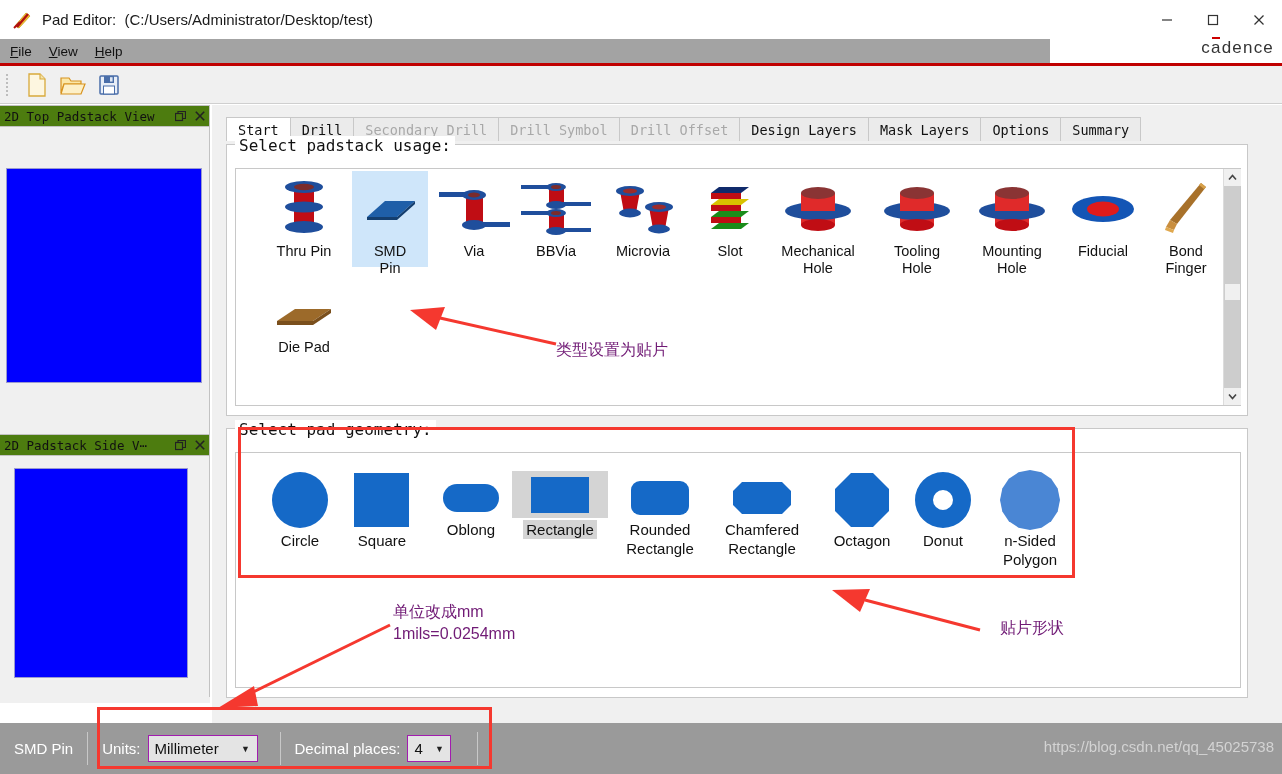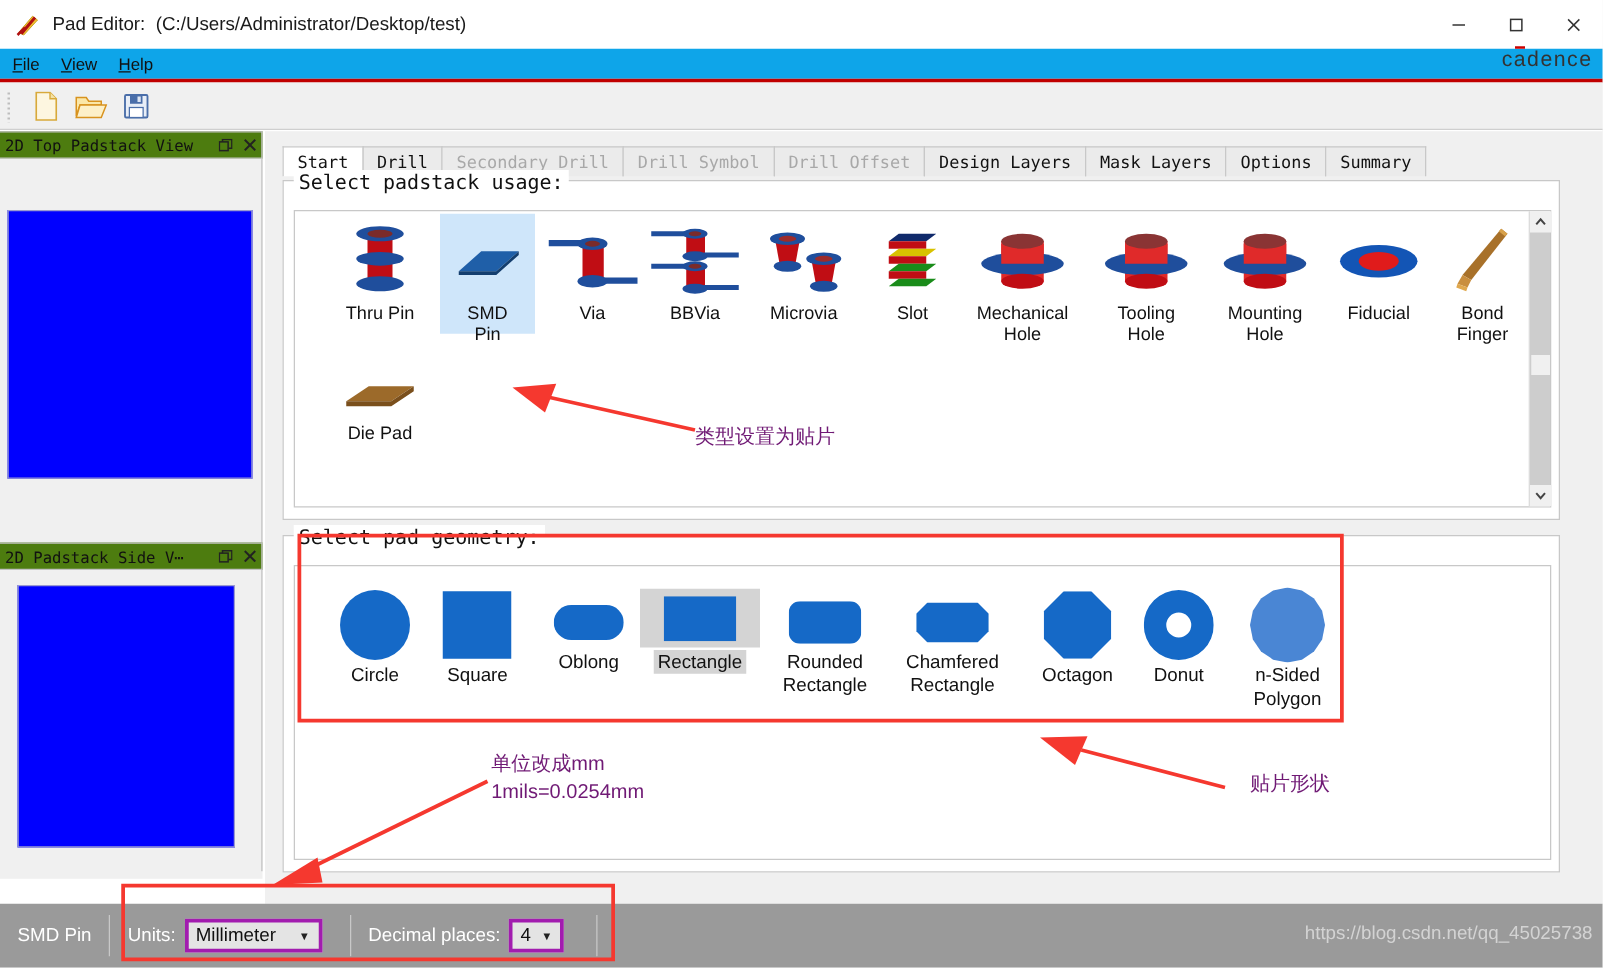--- a/index.html
+++ b/index.html
@@ -24,22 +24,22 @@
     font-family:"Liberation Sans", sans-serif; white-space:pre;
   }
   .win-btns{ position:absolute; right:0; top:0; height:39px; display:flex; }
   .win-btn{
     width:46px; height:39px; display:flex; align-items:center; justify-content:center;
     color:#333; font-size:15px;
   }
 
   
   .menubar{
-    position:absolute; left:0; top:39px; width:1282px; height:24px;
-    background:#0ea5e9; display:flex; align-items:center; padding-left:10px;
+    position:absolute; left:0; top:39px; width:1050px; height:24px;
+    background:#a3a3a3; display:flex; align-items:center; padding-left:10px;
   }
   .menu-item{
     font-size:13.5px; color:#111; margin-right:17px;
     font-family:"Liberation Sans", sans-serif;
   }
   .menu-item u{ text-decoration:underline; }
   .brand{
     position:absolute; right:8px; top:38px;
     font-size:17px; letter-spacing:1.2px; color:#333;
     font-family:"Liberation Sans", sans-serif;
@@ -138,21 +138,21 @@
   .vs-thumb{ position:absolute; left:1px; width:15px; height:16px; background:#f0f0f0; }
 
   
   .statusbar{
     position:absolute; left:0; top:723px; width:1282px; height:51px; background:#9a9a9a;
     display:flex; align-items:center;
   }
   .sb-cell{ display:flex; align-items:center; height:51px; padding:0 14px; color:#ffffff; font-size:15px; }
   .sb-sep{ width:1px; height:33px; background:#c8c8c8; }
   .combo{
-    height:27px; background:#e4e4e4; border:3px solid #a21caf; display:flex; align-items:center;
+    height:27px; background:#e4e4e4; border:1px solid #a21caf; display:flex; align-items:center;
     padding:0 2px 0 6px; color:#111; font-size:15px; margin-left:7px; min-width:44px;
   }
   .combo .cv{ flex:1; white-space:nowrap; }
   .combo .arrow{ width:18px; text-align:center; font-size:9px; color:#222; }
   .watermark{
     position:absolute; right:8px; top:738px; color:#d3d3d3; font-size:15px;
     font-family:"Liberation Sans", sans-serif;
   }
 
   

